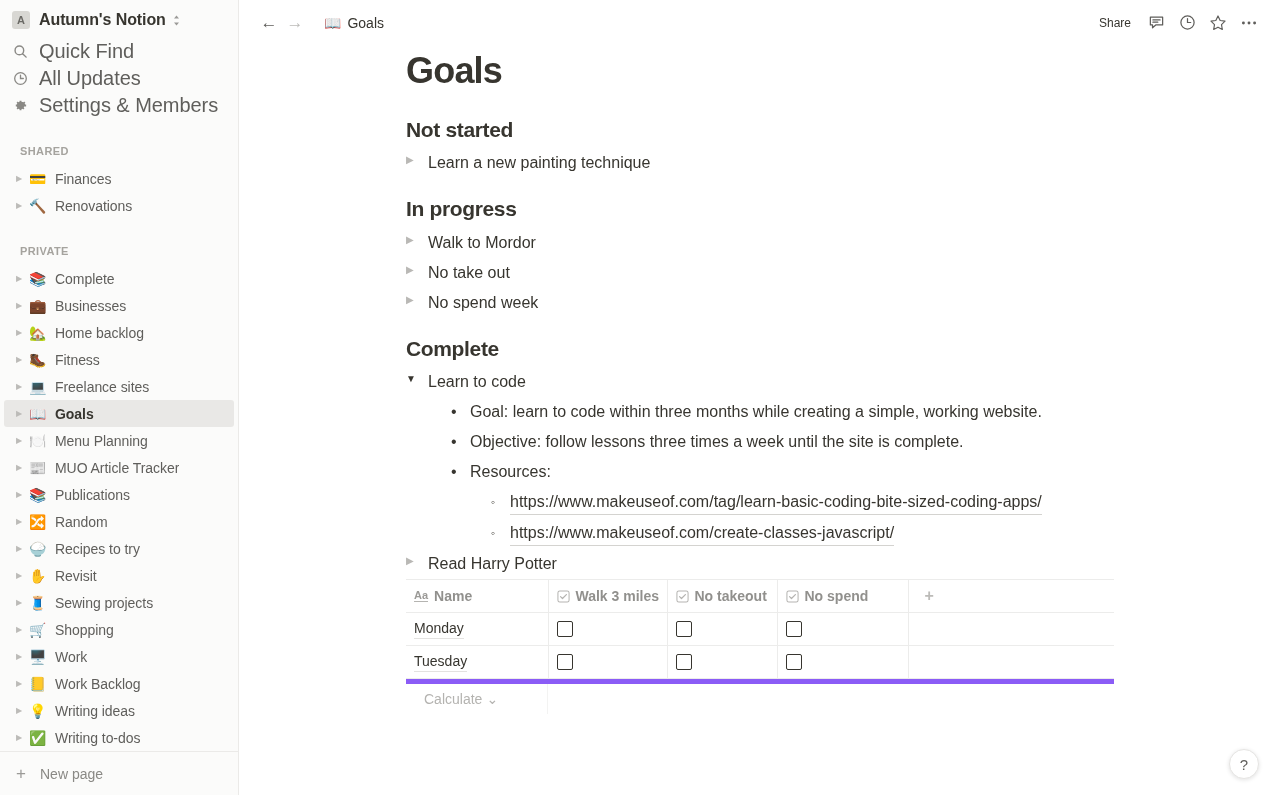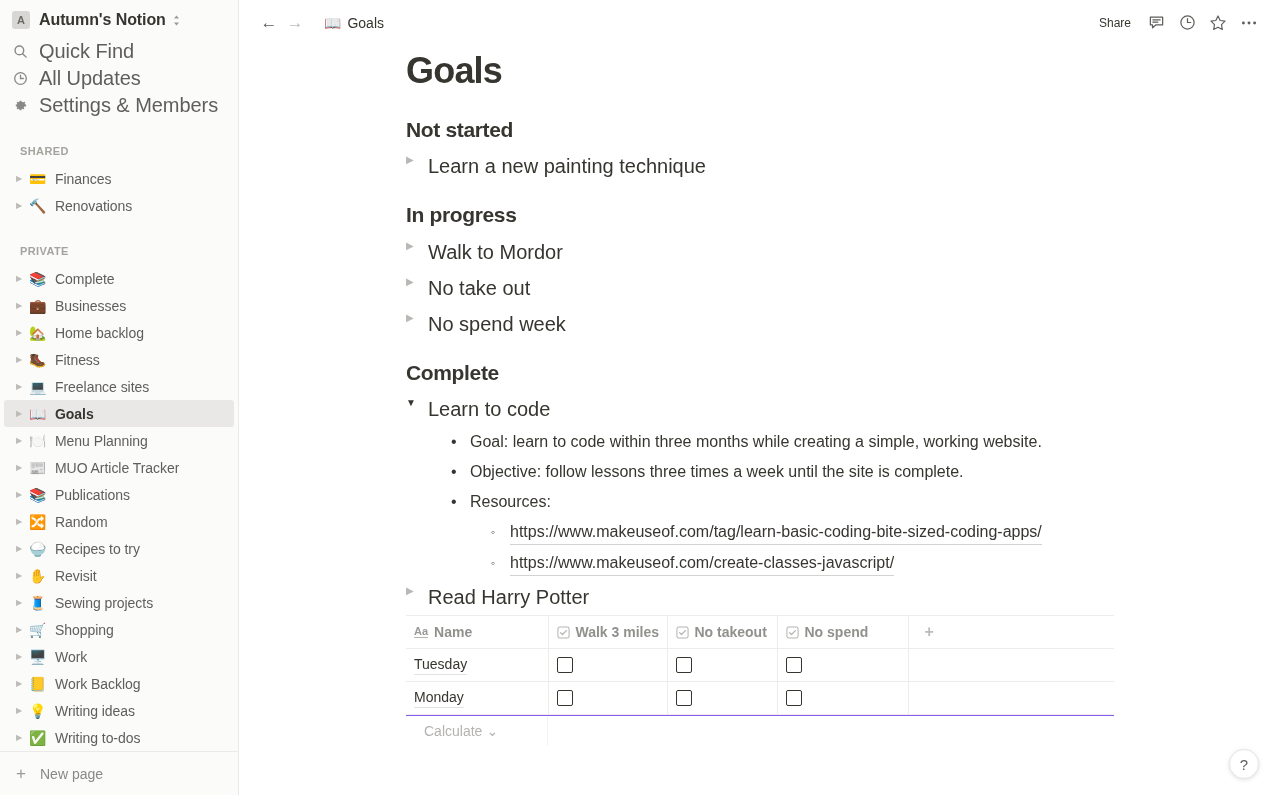--- a/index.html
+++ b/index.html
@@ -133,21 +133,21 @@
     display: flex; align-items: flex-start; min-height: 29px;
     padding: 3px 2px 3px 0; line-height: 1.5;
   }
   .tri {
     width: 22px; flex: 0 0 22px; padding-top: 1px;
     display: flex; align-items: flex-start; justify-content: flex-start;
     font-size: 10px; cursor: pointer;
   }
   .tri.closed { color: #b9b8b5; }
   .tri.open { color: #37352f; }
-  .toggle-txt { font-size: 20px; color: #37352f; line-height: 1.5; }
+  .toggle-txt { font-size: 16px; color: #37352f; line-height: 1.5; }
 
   .bul-row { display: flex; align-items: flex-start; padding: 3px 0; line-height: 1.5; }
   .bul-row.l1 { margin-left: 45px; }
   .bul-row.l2 { margin-left: 85px; }
   .bul {
     width: 19px; flex: 0 0 19px; font-size: 16px; color: #37352f;
     display: flex; align-items: flex-start; justify-content: flex-start;
     line-height: 1.5;
   }
   .bul.hollow { font-size: 12px; padding-top: 3px; }
@@ -170,21 +170,21 @@
   .th-lbl { font-size: 14px; color: #91908d; white-space: nowrap; }
   .th-add { font-size: 16px; color: #bcbbb8; padding-left: 8px; }
   .tbl tbody td { height: 33px; }
   .cell-name { font-size: 14px; color: #37352f; font-weight: 500;
                border-bottom: 1px solid #e3e2e0; display: inline-block;
                line-height: 1.35; }
   .cbox {
     width: 16px; height: 16px; border: 1.8px solid #37352f;
     border-radius: 2px; background: #fff; display: block; cursor: pointer;
   }
-  .tbl-foot { width: 708px; display: flex; border-top: 1px solid #8b5cf6; gap: 48px; }
+  .tbl-foot { width: 708px; display: flex; border-top: 5px solid #8b5cf6; gap: 48px; }
   .tf-c1 { width: 142px; flex: 0 0 142px; border-right: 1px solid #f3f3f2; }
   .tf-calc {
     height: 30px; display: flex; align-items: center; gap: 4px;
     font-size: 14px; color: #b4b3b0; cursor: pointer; padding-left: 18px;
   }
   .tf-rest { flex: 1 1 auto; }
 
   
   .help {
     position: absolute; right: 18px; bottom: 16px;
@@ -503,34 +503,34 @@
                     </svg>
                   </span>
                   <span class="th-lbl">No spend</span>
                 </div>
               </th>
               <th><span class="th-add">+</span></th>
             </tr>
           </thead>
           <tbody id="tracker-body">
               <tr>
-                <td><span class="cell-name">Tuesday</span></td>
+                <td><span class="cell-name">Monday</span></td>
                 <td>
                   <span class="cbox"></span>
                 </td>
                 <td>
                   <span class="cbox"></span>
                 </td>
                 <td>
                   <span class="cbox"></span>
                 </td>
                 <td></td>
               </tr>
               <tr>
-                <td><span class="cell-name">Monday</span></td>
+                <td><span class="cell-name">Tuesday</span></td>
                 <td>
                   <span class="cbox"></span>
                 </td>
                 <td>
                   <span class="cbox"></span>
                 </td>
                 <td>
                   <span class="cbox"></span>
                 </td>
                 <td></td>

